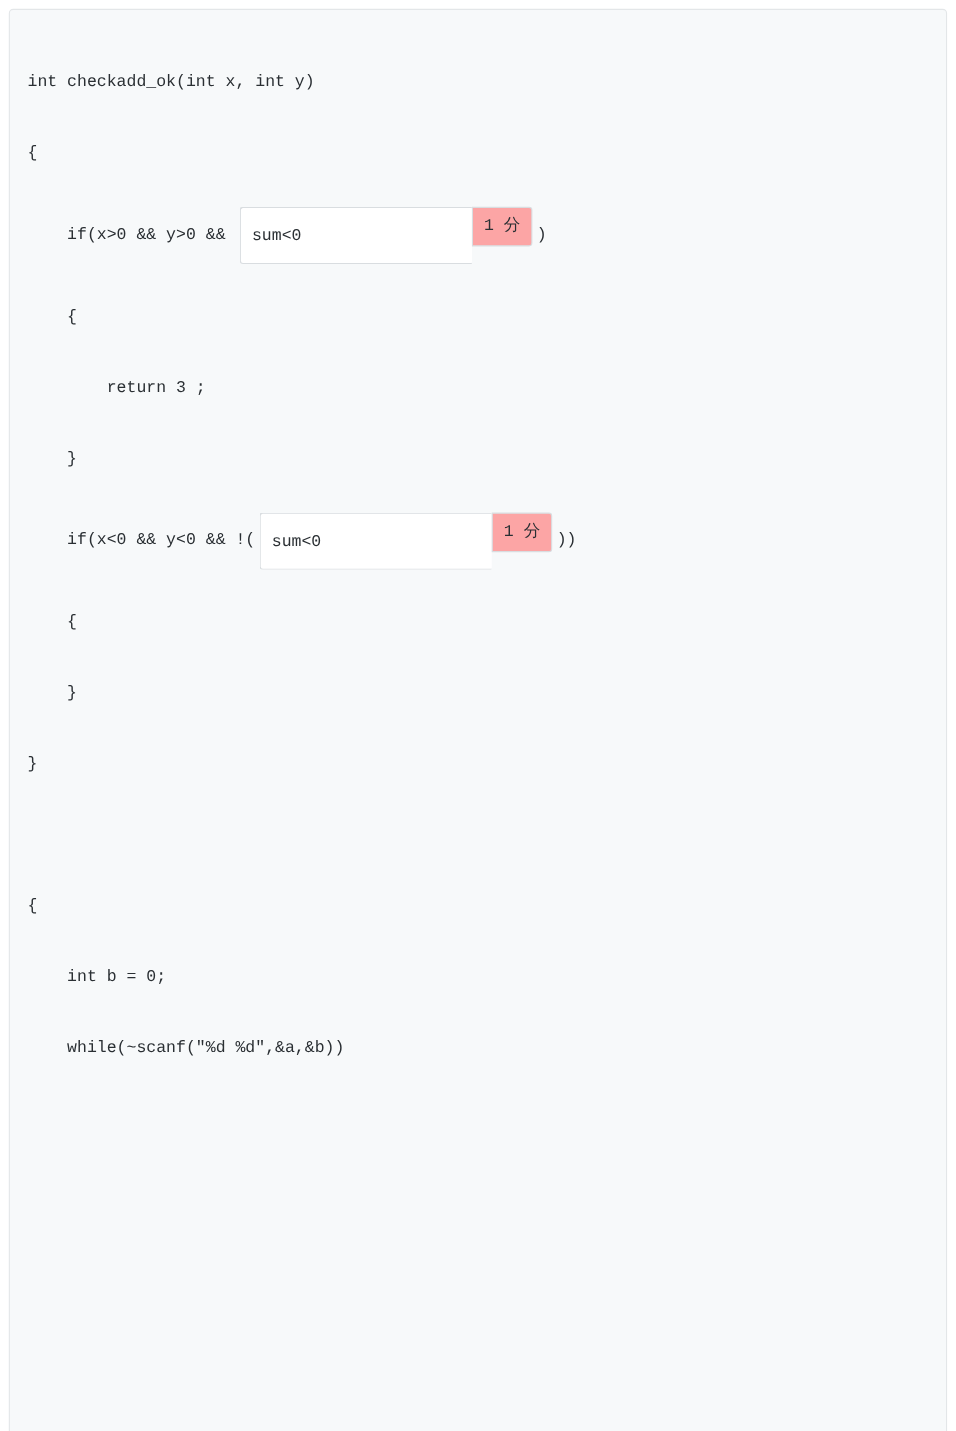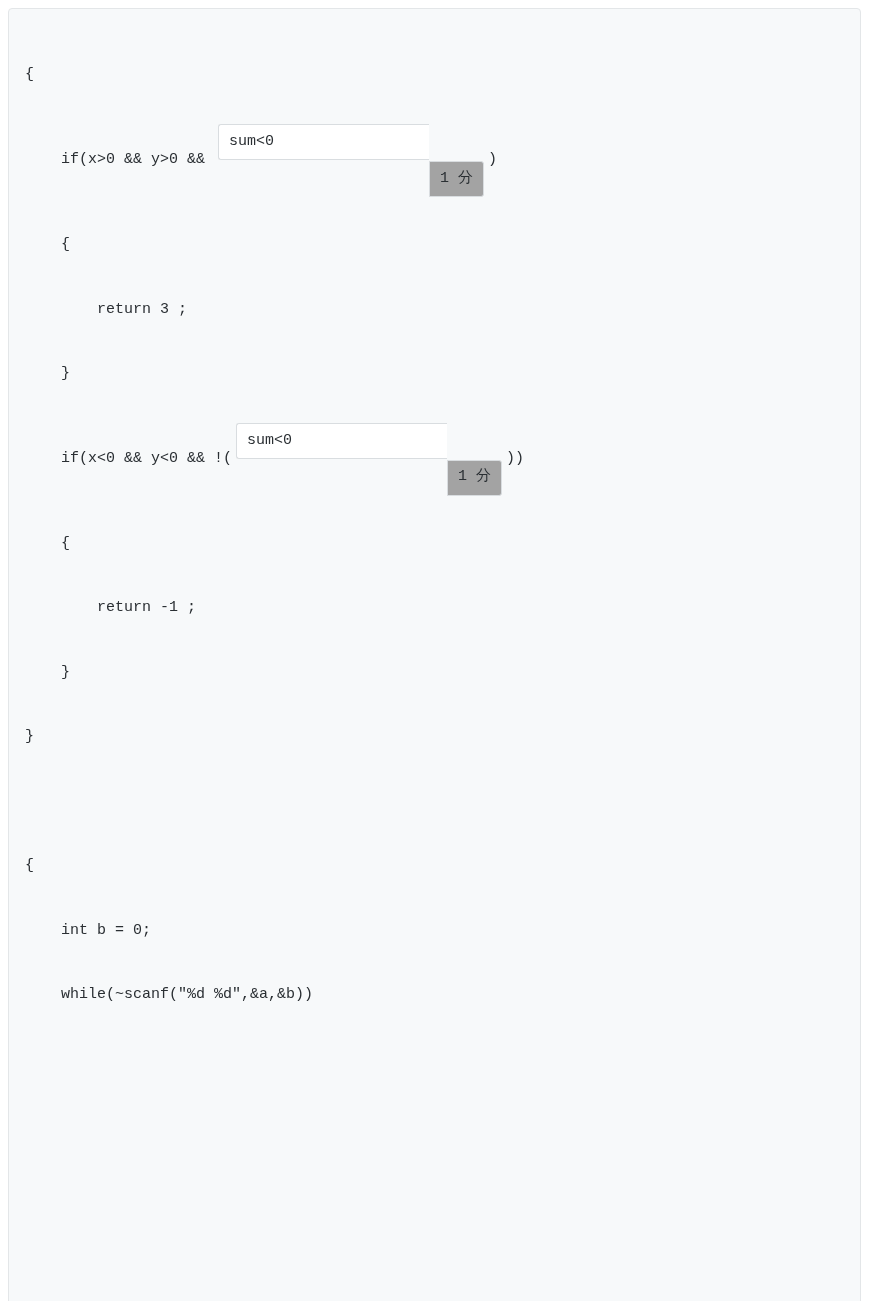--- a/index.html
+++ b/index.html
@@ -39,49 +39,48 @@
     .blank-input {
       background: #ffffff;
       border: 1px solid #d9dde0;
       border-right: none;
       border-radius: 3px 0 0 3px;
       padding: 6px 10px;
       font-family: inherit;
       font-size: 15px;
       color: #2a2f33;
       min-width: 210px;
-      height: 36px;
+      height: 52px;
       outline: none;
     }
     .blank-score {
-      background: #a3a3a3;
+      background: #fca5a5;
       border: 1px solid #d9dde0;
       border-radius: 0 3px 3px 0;
       padding: 6px 10px;
       font-size: 15px;
       color: #2a2f33;
       display: inline-flex;
       align-items: center;
       height: 36px;
       white-space: nowrap;
-      margin-top: 37px;
     }
   </style>
 </head>
 <body>
 
 <div class="code-block">
+<span class="code-line">int checkadd_ok(int x, int y)</span>
 <span class="code-line">{</span>
 <span class="code-line"><span class="code-inline">    if(x&gt;0 &amp;&amp; y&gt;0 &amp;&amp; </span><span class="blank-wrap"><input class="blank-input" value="sum&lt;0" style=""><span class="blank-score">1 分</span></span><span class="code-inline">)</span></span>
 <span class="code-line">    {</span>
 <span class="code-line">        return 3 ;</span>
 <span class="code-line">    }</span>
 <span class="code-line"><span class="code-inline">    if(x&lt;0 &amp;&amp; y&lt;0 &amp;&amp; !(</span><span class="blank-wrap"><input class="blank-input" value="sum&lt;0" style=""><span class="blank-score">1 分</span></span><span class="code-inline">))</span></span>
 <span class="code-line">    {</span>
-<span class="code-line">        return -1 ;</span>
 <span class="code-line">    }</span>
 <span class="code-line">}</span>
 <span class="code-line"></span>
 <span class="code-line"></span>
 <span class="code-line">{</span>
 <span class="code-line">    int b = 0;</span>
 <span class="code-line">    while(~scanf("%d %d",&amp;a,&amp;b))</span>
 
 
 

